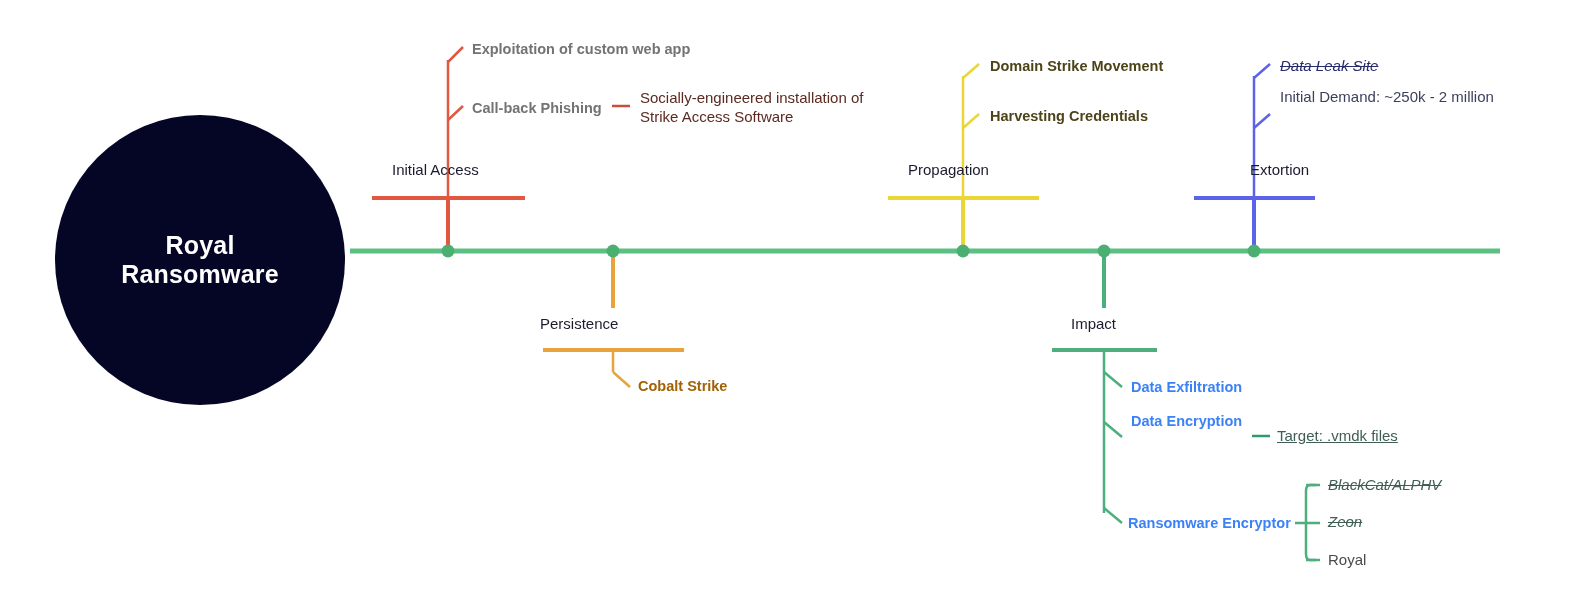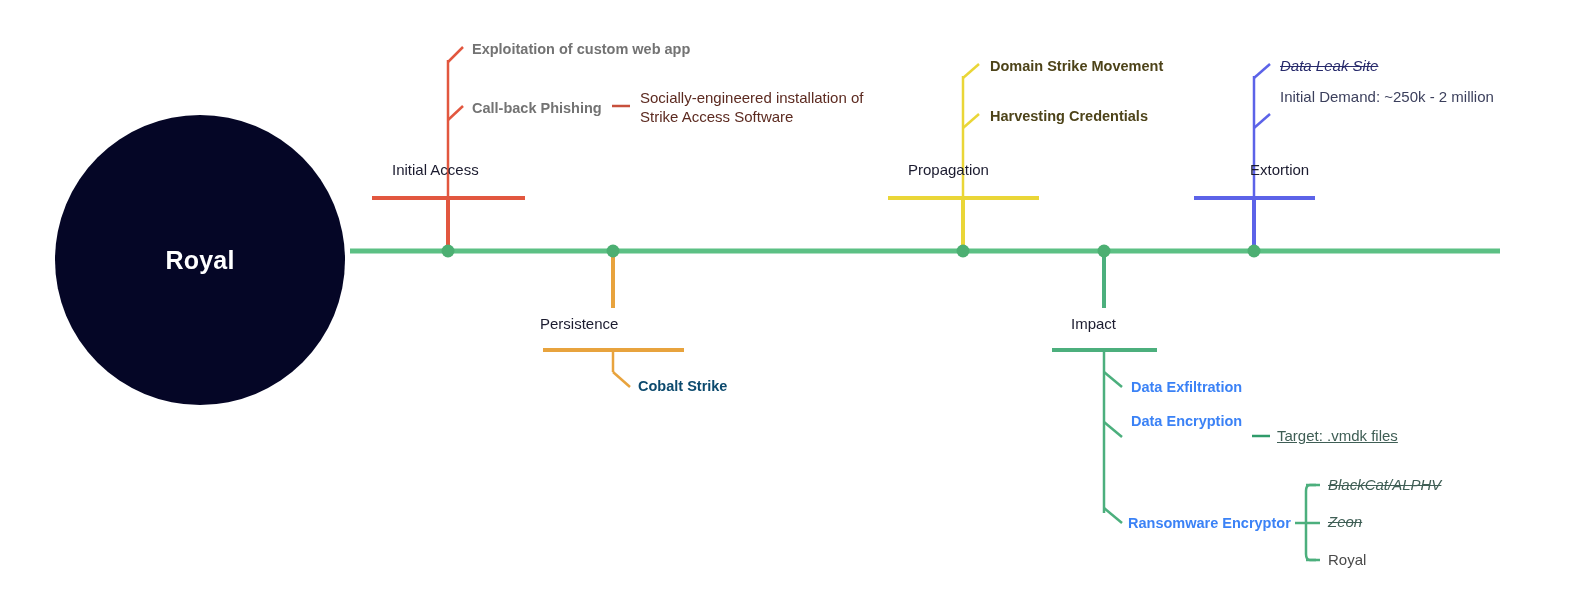--- a/index.html
+++ b/index.html
@@ -74,21 +74,21 @@
   
   .detail-label {
     font-size: 15px;
     font-weight: normal;
   }
   .struck {
     text-decoration: line-through;
     font-style: italic;
   }
   .c-red    { color: #737373; }
-  .c-orange { color: #0c4a6e; }
+  .c-orange { color: #a16207; }
   .c-yellow { color: #4d4319; }
   .c-blue   { color: #272a6b; }
   .c-green  { color: #3b82f6; }
   .c-blue-detail { color: #3b3f5c; }
   .c-red-detail  { color: #5c2a20; }
   .c-green-detail{ color: #3f5e55; }
   .c-grey-detail { color: #4a4a4a; }
 </style>
 </head>
 <body>
@@ -141,20 +141,21 @@
     <circle cx="448" cy="251" r="6.5" fill="#4caf72"></circle>
     <circle cx="613" cy="251" r="6.5" fill="#4caf72"></circle>
     <circle cx="963" cy="251" r="6.5" fill="#4caf72"></circle>
     <circle cx="1104" cy="251" r="6.5" fill="#4caf72"></circle>
     <circle cx="1254" cy="251" r="6.5" fill="#4caf72"></circle>
   </svg>
 
   <div id="root-circle"></div>
   <div id="root-label">
     <span>Royal</span>
+    <span>Ransomware</span>
   </div>
 
   <div class="lbl stage-label" style="left:392px; top:161px;">Initial Access</div>
   <div class="lbl leaf-label c-red" style="left:472px; top:40px;">Exploitation of custom web app</div>
   <div class="lbl leaf-label c-red" style="left:472px; top:99px;">Call-back Phishing</div>
   <div class="lbl detail-label c-red-detail" style="left:640px; top:89px;">
     <div>Socially-engineered installation of</div>
     <div>Strike Access Software</div>
   </div>
 

